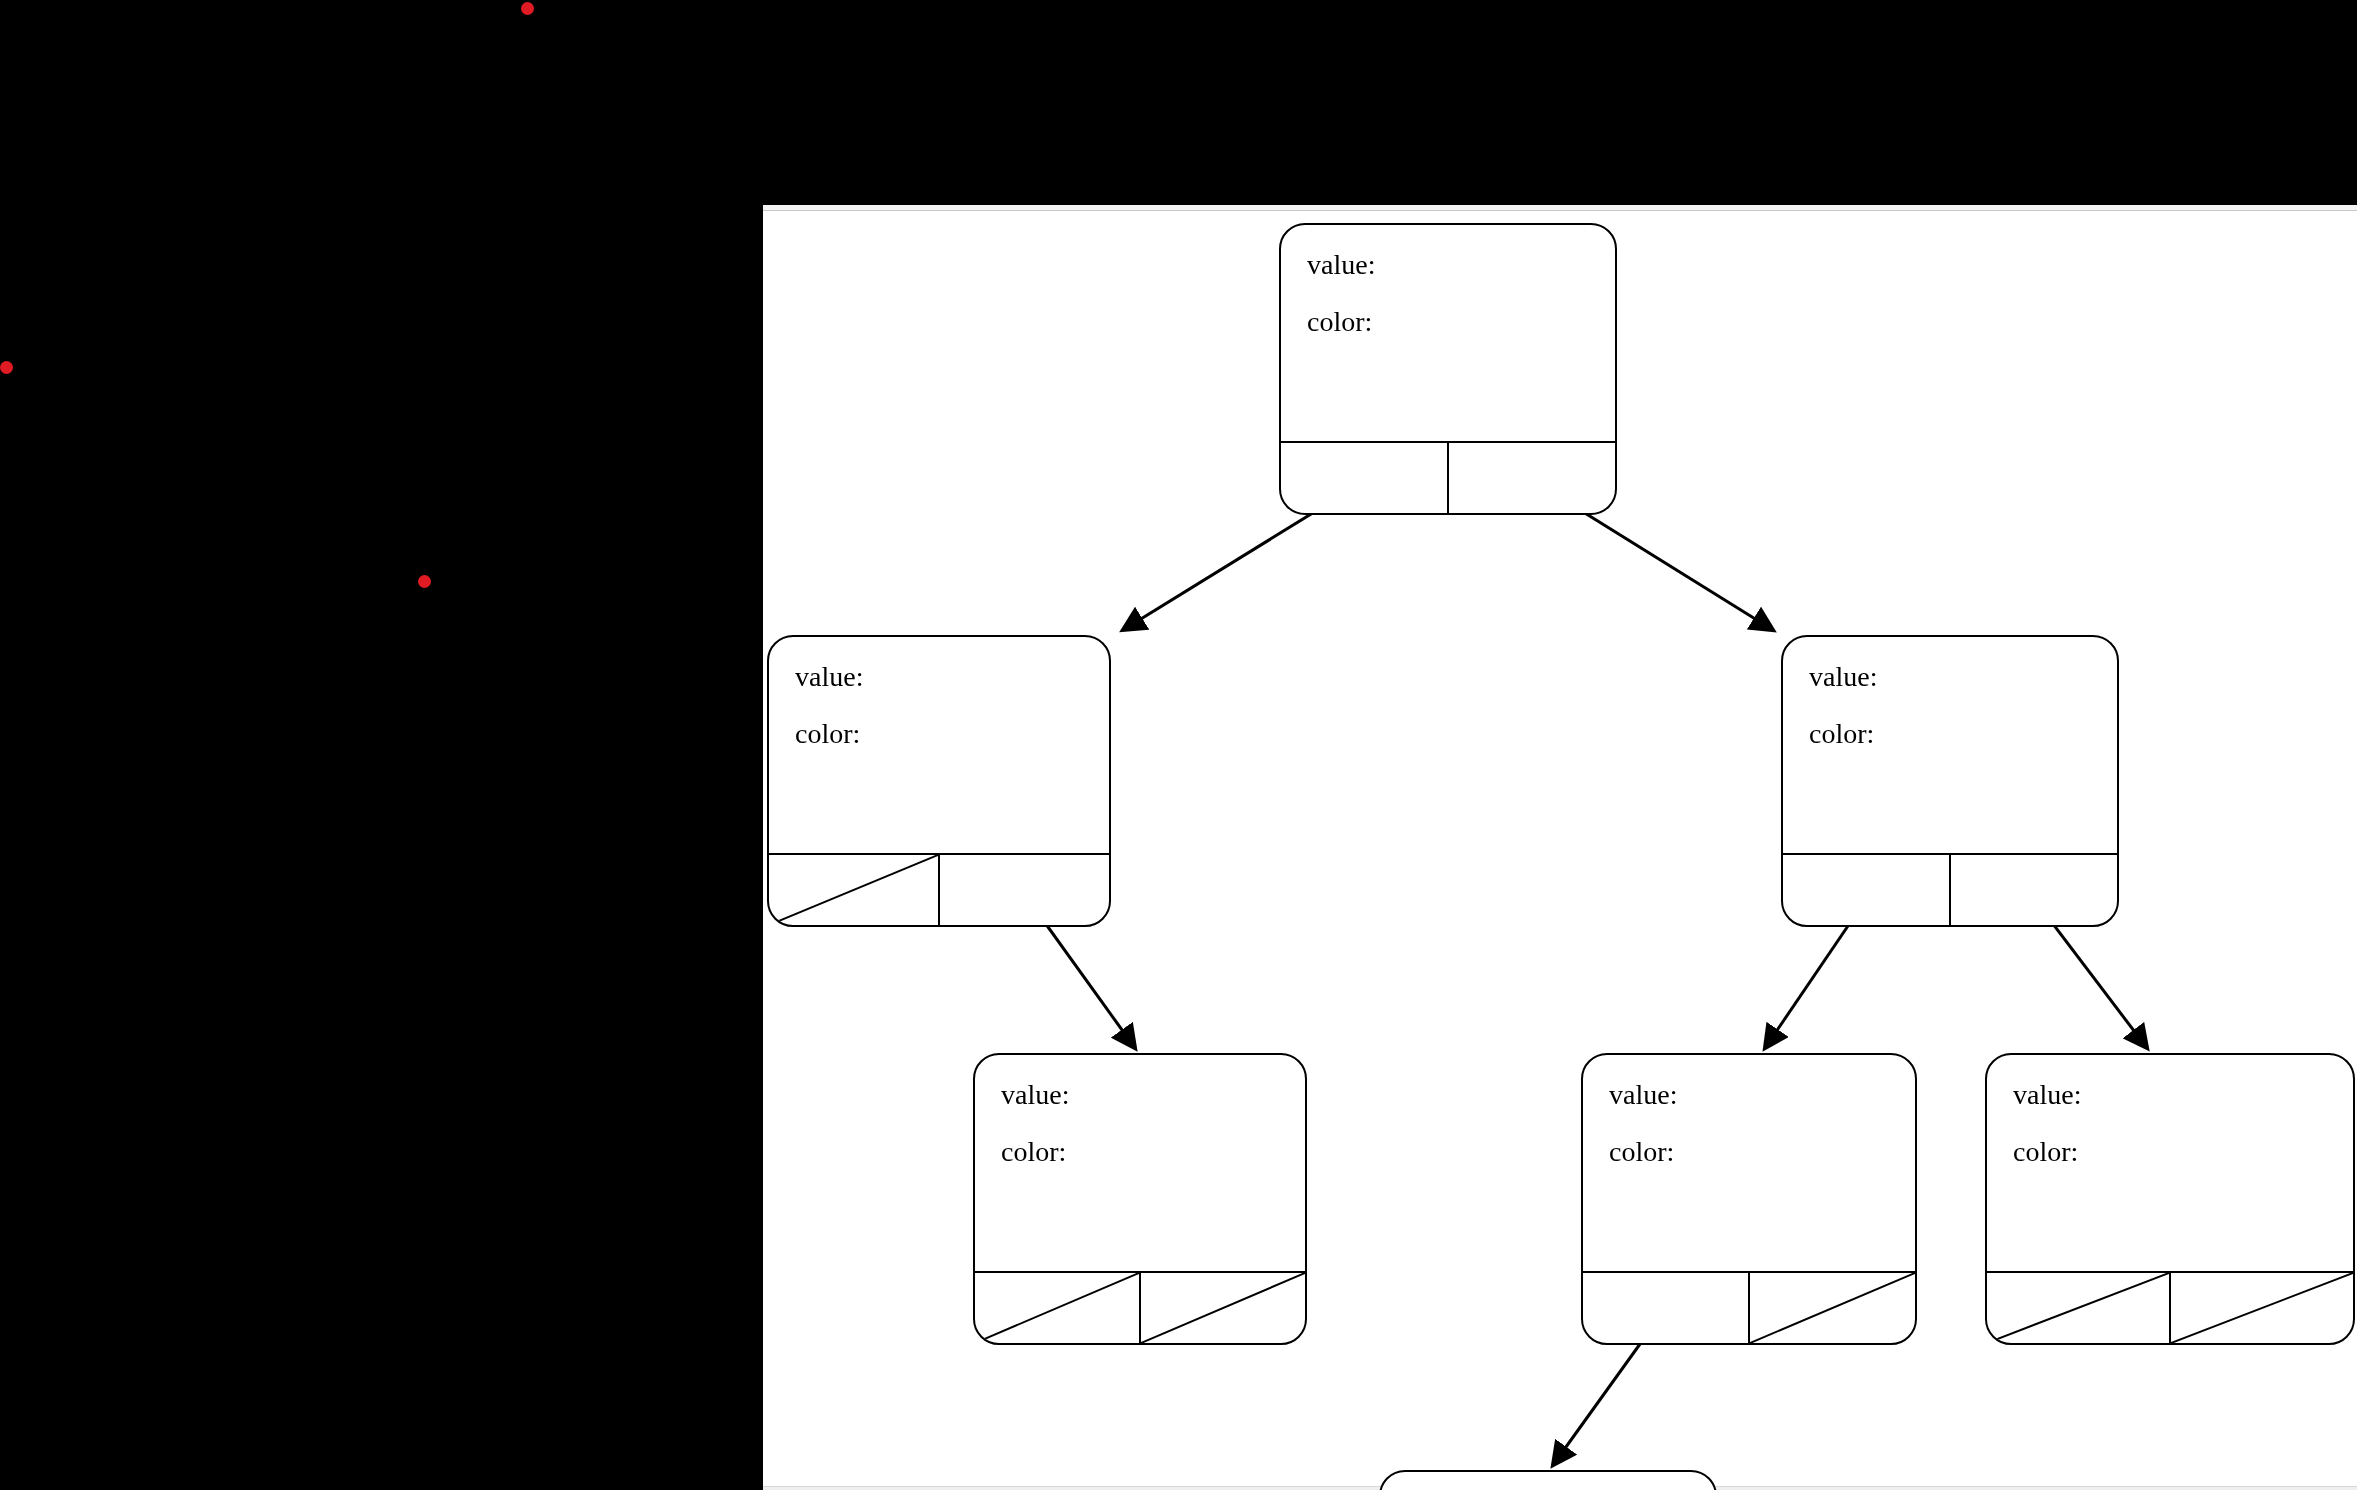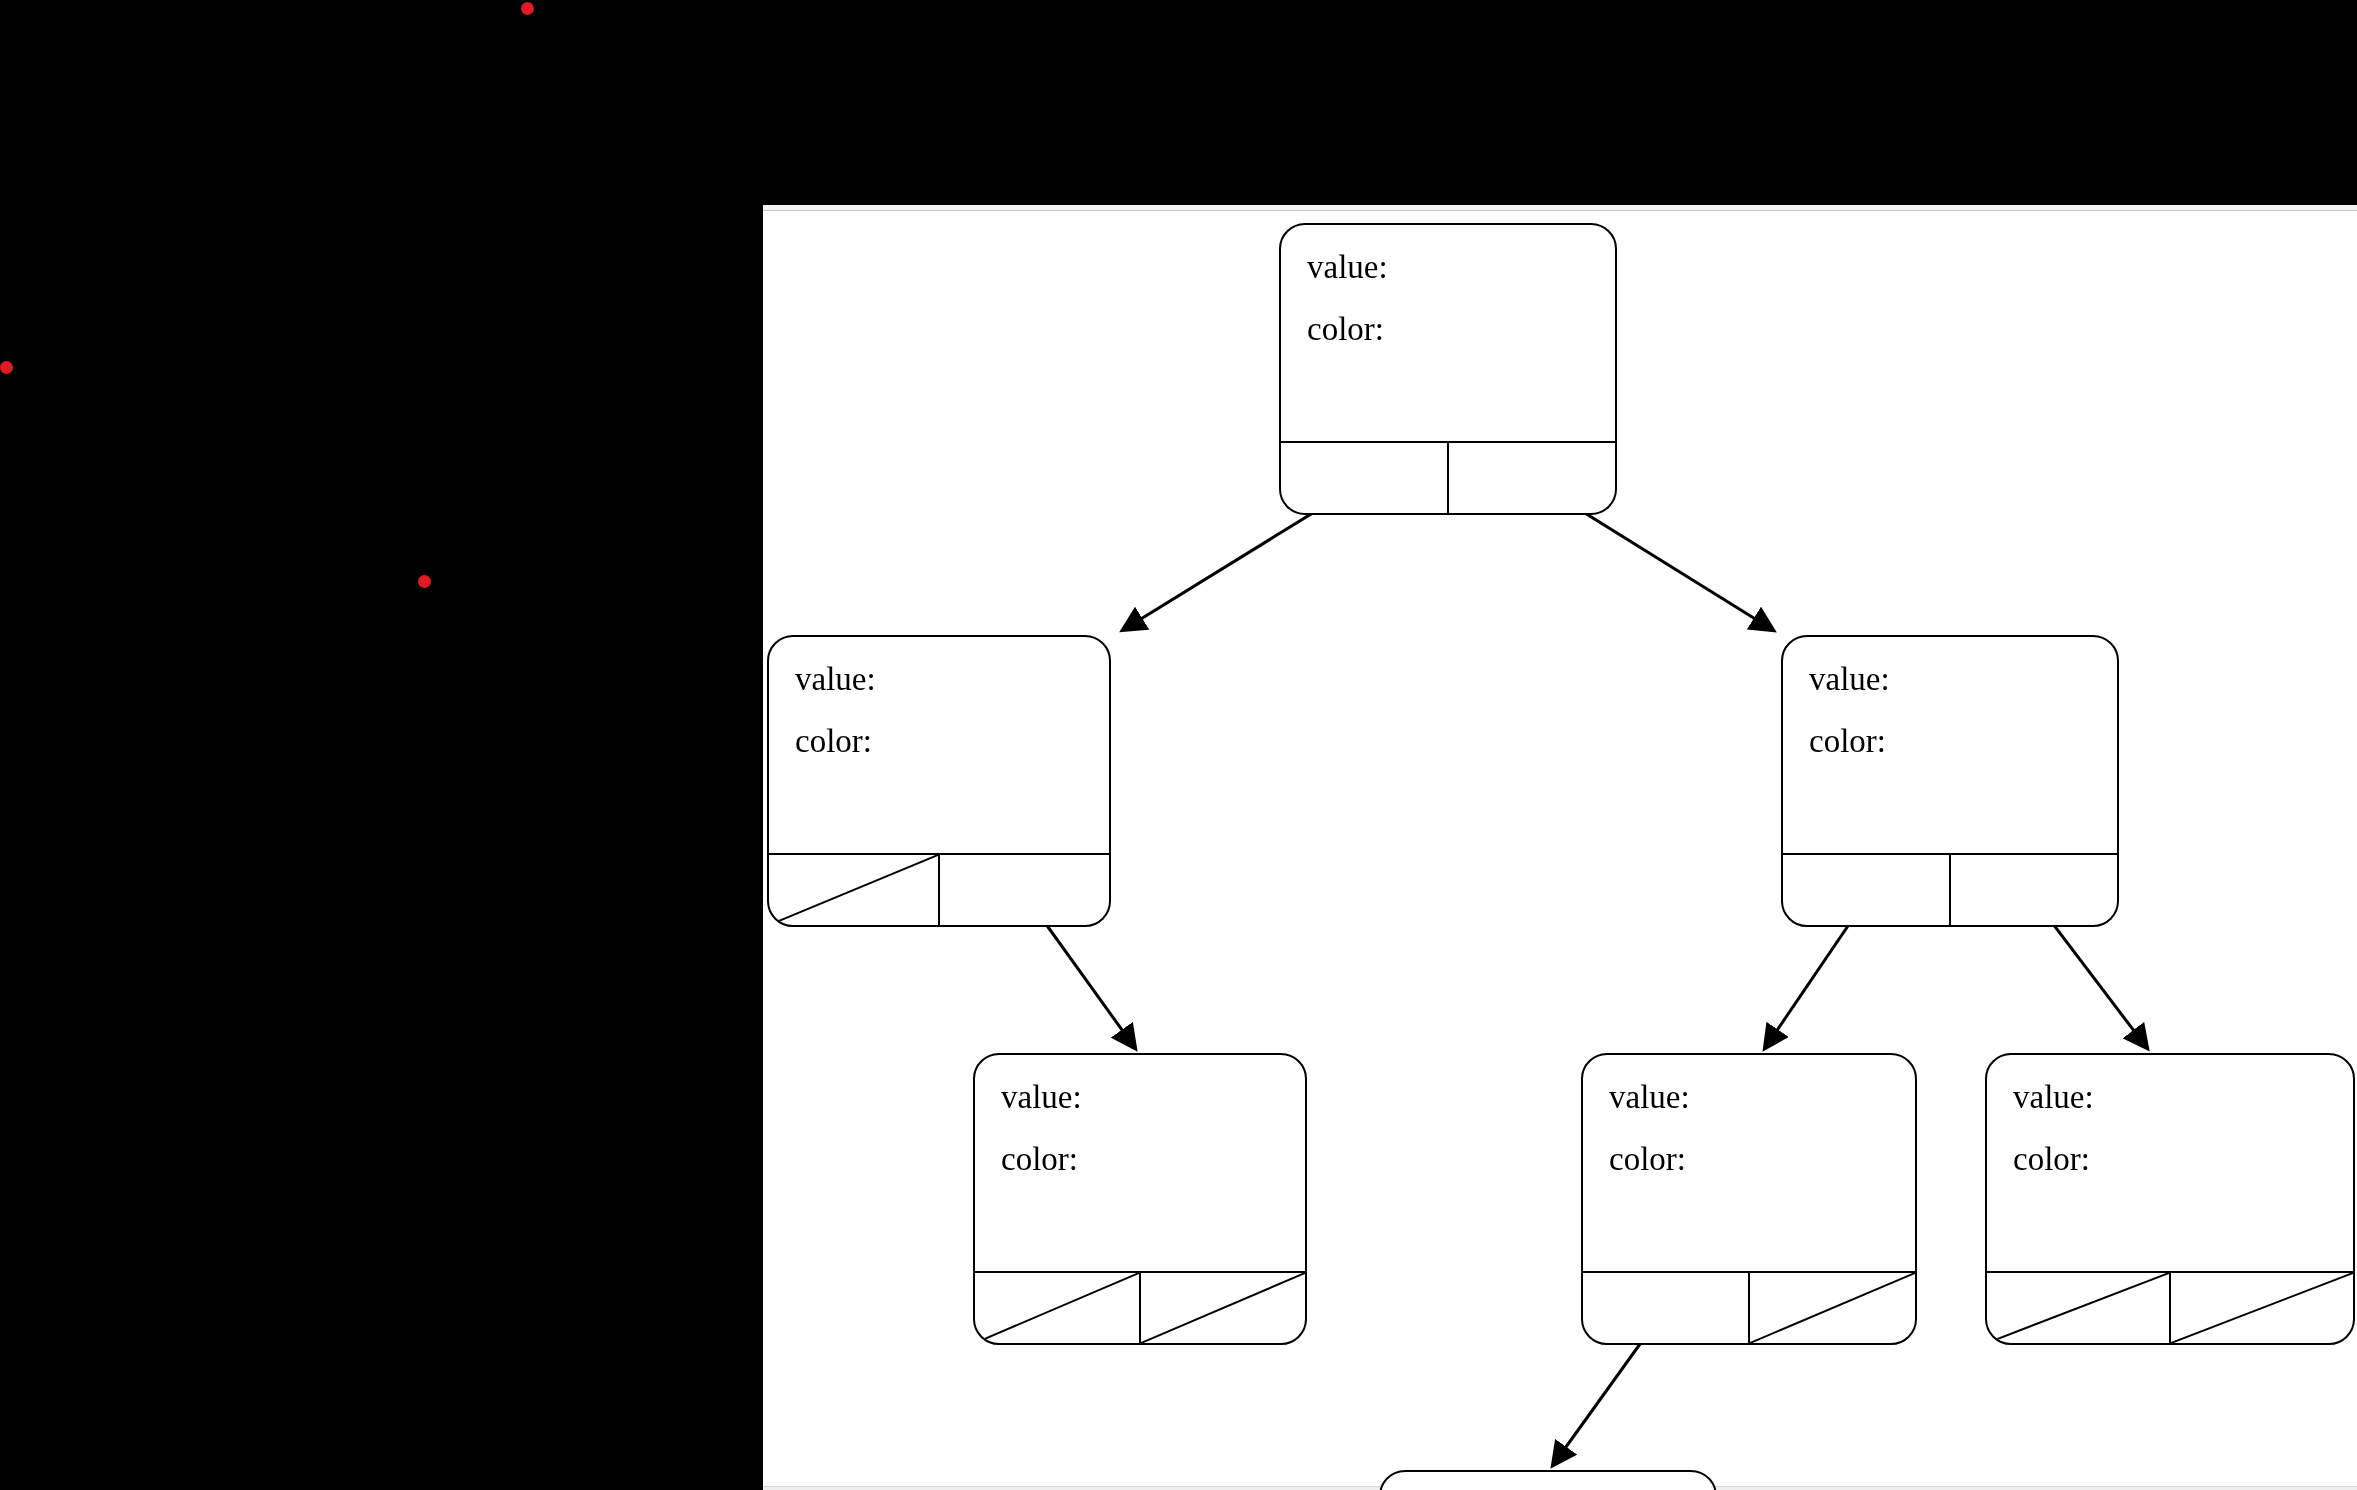--- a/index.html
+++ b/index.html
@@ -32,21 +32,21 @@
     border-radius:26px;
     background:#fff;
     overflow:hidden;
   }
   .node-body{
     position:relative;
     padding:26px 0 0 26px;
     box-sizing:border-box;
   }
   .field{
-    font-size:33px;
+    font-size:28px;
     line-height:1.0;
     color:#000;
     white-space:nowrap;
   }
   .field.value-field{margin-bottom:29px;}
   .ptr-row{
     position:absolute;
     left:0;right:0;bottom:0;
     height:70px;
     border-top:2px solid #000;

